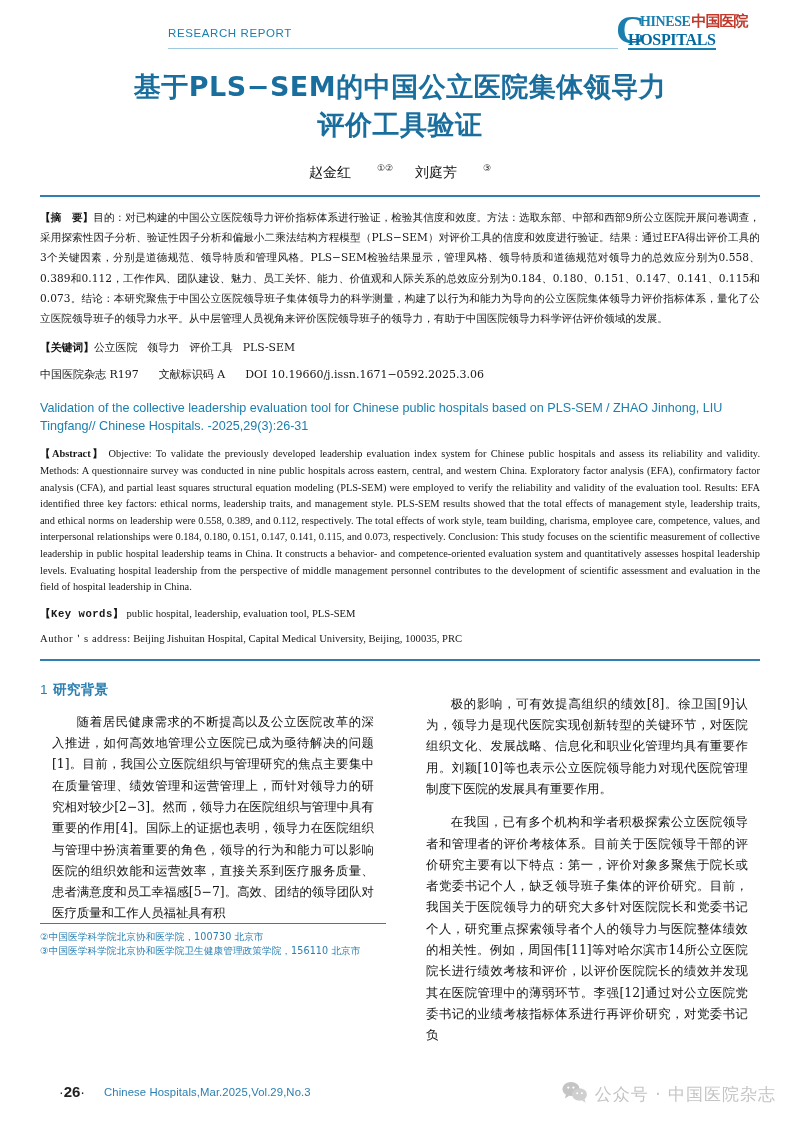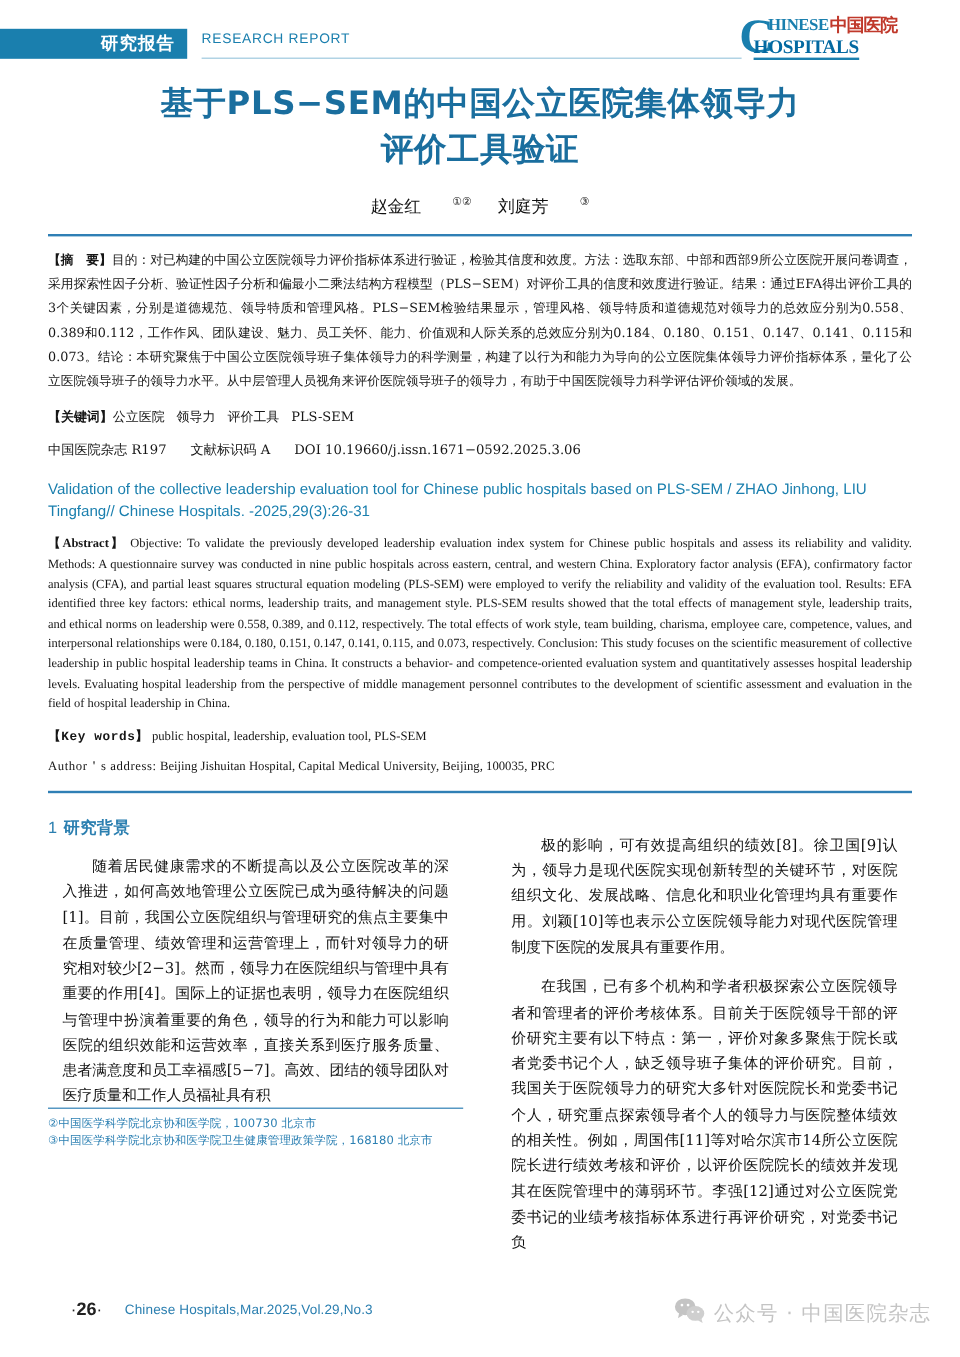--- a/index.html
+++ b/index.html
@@ -275,23 +275,20 @@
     font-family: "DejaVu Sans", sans-serif;
     font-size: 17px;
     color: #c4c4c4;
     letter-spacing: 1px;
   }
 </style>
 </head>
 <body>
 
 <div class="header">
-  <div class="header-band">
-    <span class="header-band-label">研究报告</span>
-  </div>
   <div class="header-en">RESEARCH  REPORT</div>
   <div class="header-rule"></div>
 
   <div class="logo">
     <span class="logo-c">C</span>
     <span class="logo-chinese-row">
       <span class="logo-chinese-en">HINESE</span>
       <span class="logo-cn">中国医院</span>
     </span>
     <span class="logo-hosp">HOSPITALS</span>
@@ -342,21 +339,21 @@
     <p class="body-p">随着居民健康需求的不断提高以及公立医院改革的深入推进，如何高效地管理公立医院已成为亟待解决的问题[1]。目前，我国公立医院组织与管理研究的焦点主要集中在质量管理、绩效管理和运营管理上，而针对领导力的研究相对较少[2−3]。然而，领导力在医院组织与管理中具有重要的作用[4]。国际上的证据也表明，领导力在医院组织与管理中扮演着重要的角色，领导的行为和能力可以影响医院的组织效能和运营效率，直接关系到医疗服务质量、患者满意度和员工幸福感[5−7]。高效、团结的领导团队对医疗质量和工作人员福祉具有积</p>
   </div>
 
   <div class="col">
     <p class="body-p">极的影响，可有效提高组织的绩效[8]。徐卫国[9]认为，领导力是现代医院实现创新转型的关键环节，对医院组织文化、发展战略、信息化和职业化管理均具有重要作用。刘颖[10]等也表示公立医院领导能力对现代医院管理制度下医院的发展具有重要作用。</p>
     <p class="body-p">在我国，已有多个机构和学者积极探索公立医院领导者和管理者的评价考核体系。目前关于医院领导干部的评价研究主要有以下特点：第一，评价对象多聚焦于院长或者党委书记个人，缺乏领导班子集体的评价研究。目前，我国关于医院领导力的研究大多针对医院院长和党委书记个人，研究重点探索领导者个人的领导力与医院整体绩效的相关性。例如，周国伟[11]等对哈尔滨市14所公立医院院长进行绩效考核和评价，以评价医院院长的绩效并发现其在医院管理中的薄弱环节。李强[12]通过对公立医院党委书记的业绩考核指标体系进行再评价研究，对党委书记负</p>
   </div>
 
   <div class="footnotes">
     <div class="fn">②中国医学科学院北京协和医学院，100730  北京市</div>
-    <div class="fn">③中国医学科学院北京协和医学院卫生健康管理政策学院，168180  北京市</div>
+    <div class="fn">③中国医学科学院北京协和医学院卫生健康管理政策学院，156110  北京市</div>
   </div>
 </div>
 
 <div class="footer">
   <div class="pg-num">·<b>26</b>·</div>
   <div class="footer-journal">Chinese Hospitals,Mar.2025,Vol.29,No.3</div>
   <div class="wechat">
     <span>
       <svg width="26" height="22" viewBox="0 0 26 22" aria-hidden="true">
         <ellipse cx="9" cy="8" rx="8.6" ry="7" fill="#c4c4c4"></ellipse>

